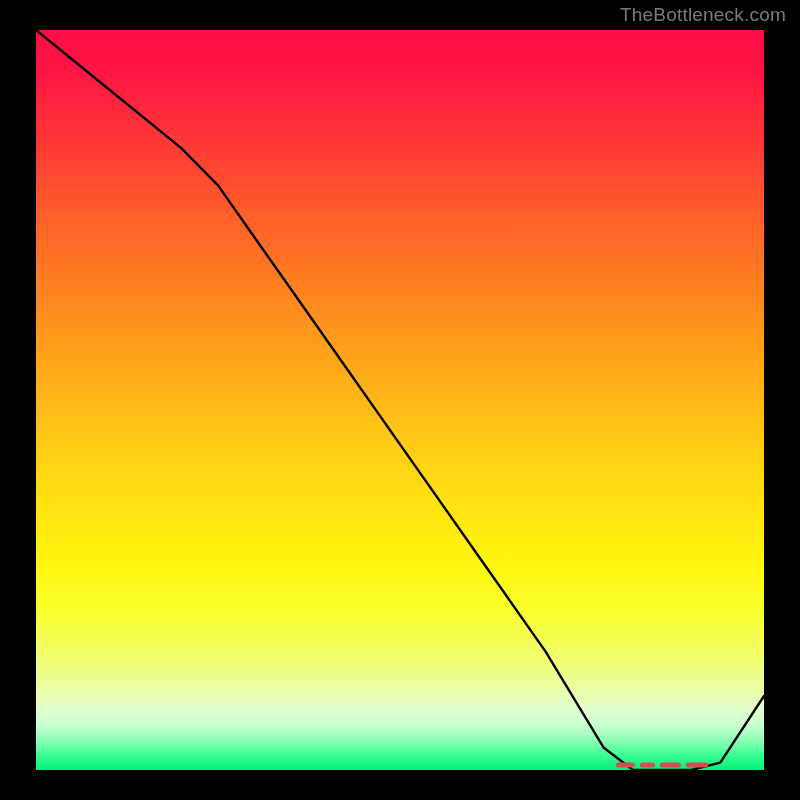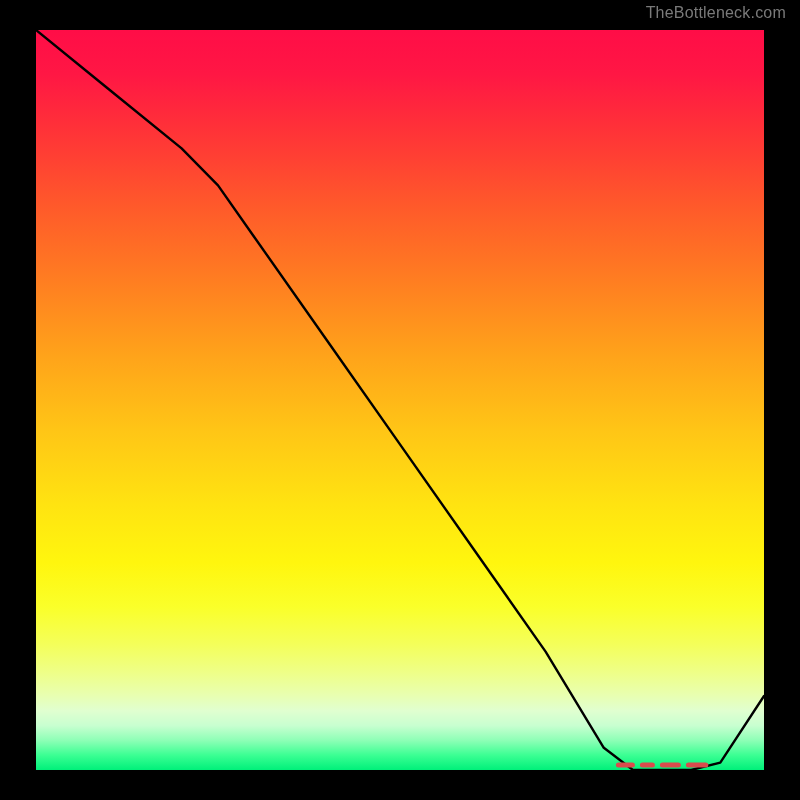--- a/index.html
+++ b/index.html
@@ -15,21 +15,21 @@
     position: relative;
     width: 800px;
     height: 800px;
     background: #000000;
   }
   .watermark {
     position: absolute;
     top: 4px;
     right: 14px;
     color: #7a7a7a;
-    font-size: 16px;
+    font-size: 19px;
     font-weight: 500;
     letter-spacing: 0.2px;
     user-select: none;
   }
   .plot {
     position: absolute;
     left: 36px;
     top: 30px;
     width: 728px;
     height: 740px;

